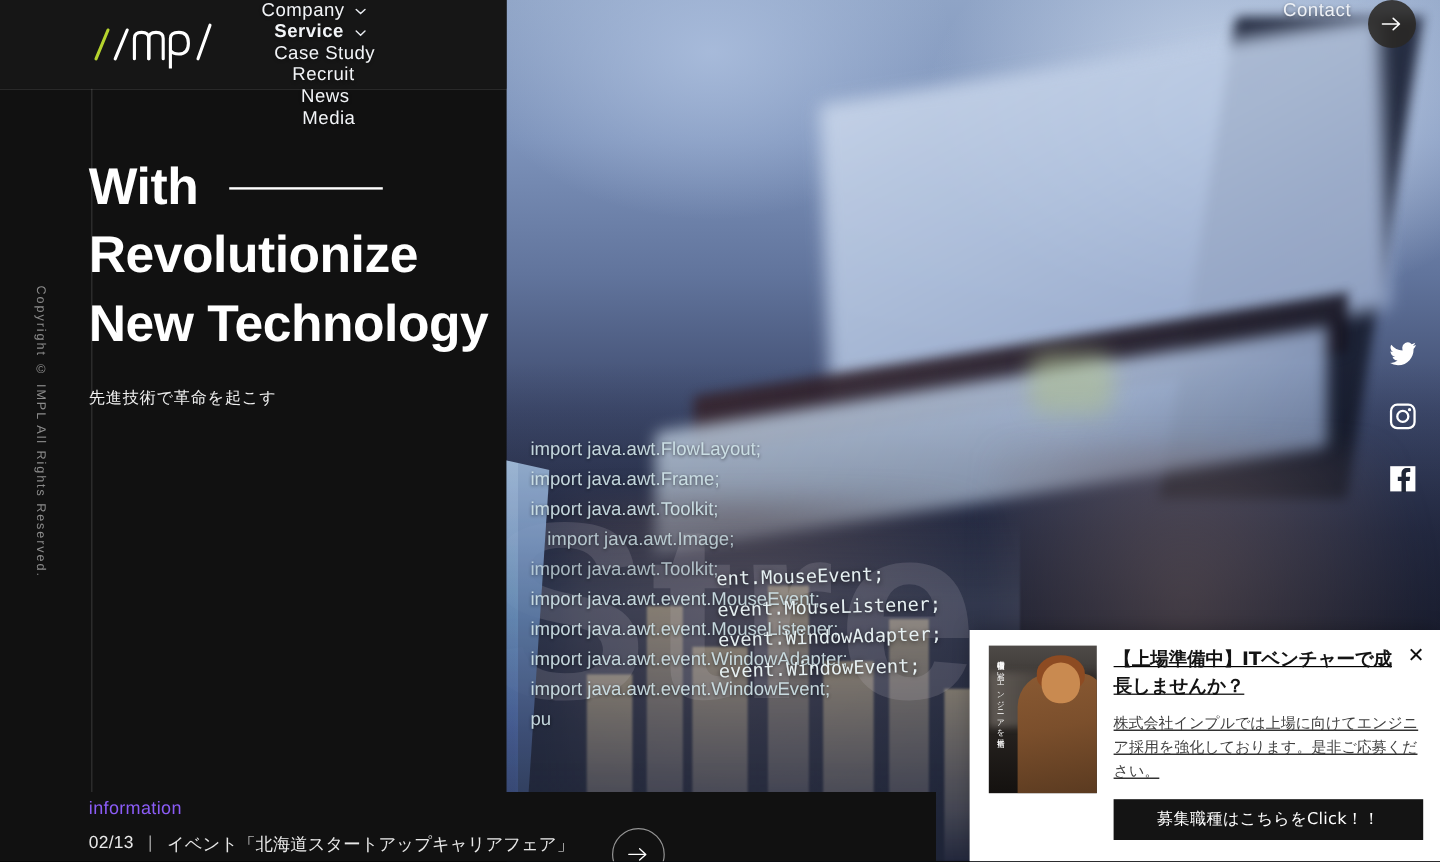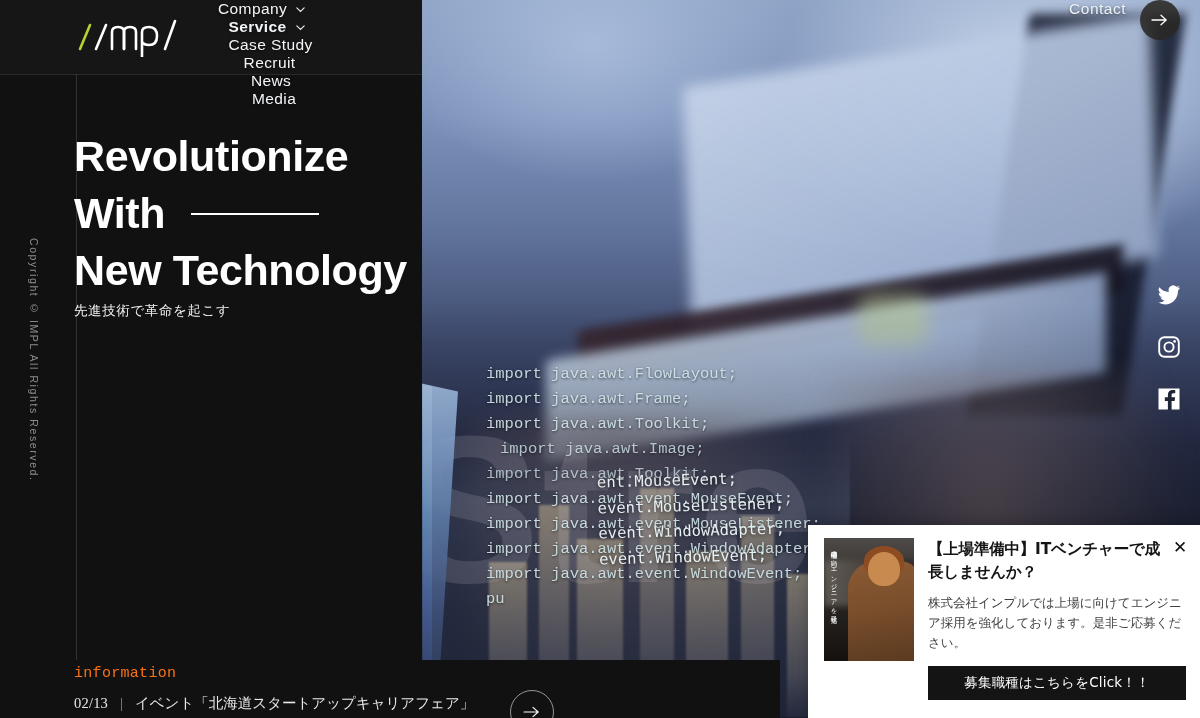--- a/index.html
+++ b/index.html
@@ -89,22 +89,22 @@
   .city-mid{
     position:absolute; left:430px; top:430px; width:420px; height:288px;
     background:
       linear-gradient(180deg, rgba(130,150,184,0) 0%, rgba(108,126,160,.25) 25%, rgba(48,58,86,.55) 100%);
     filter:blur(1px); opacity:.9;
   }
   .bldg{ position:absolute; bottom:0; background:linear-gradient(180deg,#cdbb95,#6c6a72 70%,#2a2f46); opacity:.55; }
 
   
   .code{
-    position:absolute; left:486px; top:362px; width:420px;
-    font-family:Liberation Mono, monospace;
+    position:absolute; left:442px; top:362px; width:420px;
+    font-family:Liberation Sans, sans-serif;
     font-size:15.5px; line-height:25px; color:#cfe3e8;
     text-shadow:0 1px 3px rgba(0,0,0,.65);
     white-space:nowrap; pointer-events:none;
   }
   .code .ln{ opacity:.92; }
   .code .ln:nth-child(4){ transform:translateX(14px); opacity:.8; }
   .code .ln:nth-child(5){ opacity:.75; }
   .code2{
     position:absolute; left:598px; top:468px;
     font-family:"DejaVu Sans Mono","Liberation Mono",monospace;
@@ -164,43 +164,43 @@
 
   
   .hero-copy{ position:absolute; left:74px; top:128px; z-index:20; width:360px; }
   .h-line{
     color:#ffffff; font-size:43px; font-weight:700; line-height:57px;
     letter-spacing:-.4px; font-family:"Liberation Sans","DejaVu Sans",sans-serif;
     display:flex; align-items:center;
   }
   .h-rule{ display:inline-block; width:128px; height:2px; background:#ffffff; margin-left:26px; }
   .hero-sub{
-    margin-top:3px; color:#f0f0f0; font-size:13.5px; letter-spacing:.6px;
+    margin-top:24px; color:#f0f0f0; font-size:13.5px; letter-spacing:.6px;
     font-family:"DejaVu Sans",sans-serif;
   }
 
   
   .socials{
     position:absolute; right:18px; top:282px; z-index:30;
     display:flex; flex-direction:column; align-items:center; gap:26px;
   }
   .soc{ width:26px; height:26px; display:flex; align-items:center; justify-content:center; cursor:pointer; }
 
   
   .info-sec{ position:absolute; left:0; bottom:0; width:780px; z-index:25; }
   .info-panel{ position:absolute; left:0; bottom:0; width:780px; height:58px; background:#111111; }
   .info-label{
-    position:absolute; left:74px; bottom:36px; color:#f97316;
+    position:absolute; left:74px; bottom:36px; color:#8b5cf6;
     font-size:15px; letter-spacing:.3px; z-index:3;
-    font-family:Liberation Mono, monospace;
+    font-family:Liberation Sans, sans-serif;
   }
   .info-row{
     position:absolute; left:74px; bottom:0; height:30px; z-index:3;
     display:flex; align-items:center; color:#e9e9e9; font-size:14.5px;
-    font-family:Liberation Serif, serif; white-space:nowrap;
+    font-family:Liberation Sans, sans-serif; white-space:nowrap;
   }
   .info-date{ letter-spacing:.2px; }
   .info-sep{ margin:0 12px; color:#9a9a9a; }
   .info-more{
     position:absolute; left:510px; bottom:-16px; width:44px; height:44px;
     border:1px solid rgba(255,255,255,.55); border-radius:50%;
     display:flex; align-items:center; justify-content:center; z-index:4; cursor:pointer;
   }
 
   
@@ -229,21 +229,21 @@
   .thumb-bg{
     position:absolute; left:0; top:22px; width:100%; height:46px;
     background:linear-gradient(90deg,#6a645e,#433d39 60%,#2a2522);
     filter:blur(3px); opacity:.85;
   }
   .thumb-vtext{
     position:absolute; left:5px; top:7px; height:108px;
     writing-mode:vertical-rl; color:#fff; font-size:6.5px; letter-spacing:.5px;
     font-family:"DejaVu Sans",sans-serif; z-index:4; line-height:9px;
   }
-  .popup-body{ flex:1; min-width:0; position:relative; }
+  .popup-body{ flex:1; min-width:0; position:relative;text-decoration:underline; }
   .popup-title{
     font-size:15.5px; font-weight:700; color:#141414; line-height:23px;
     letter-spacing:-.2px; font-family:"DejaVu Sans",sans-serif; padding-right:22px;
   }
   .popup-text{
     margin-top:9px; font-size:12.5px; color:#404040; line-height:20px;
     font-family:"DejaVu Sans",sans-serif;
   }
   .popup-cta{
     position:absolute; left:0; bottom:18px; width:100%; height:34px;
@@ -361,25 +361,25 @@
       <div class="contact-btn">
         <svg width="18" height="14" viewBox="0 0 18 14">
           <path d="M1 7 H15 M10 2.3 L15.2 7 L10 11.7" fill="none" stroke="#ffffff" stroke-width="1.3" stroke-linecap="round" stroke-linejoin="round"></path>
         </svg>
       </div>
     </div>
   </div>
 
   <div class="hero-copy">
     <div class="h-line">
-      <span>Revolutionize</span>
-    </div>
-    <div class="h-line">
       <span>With</span>
       <span class="h-rule"></span>
+    </div>
+    <div class="h-line">
+      <span>Revolutionize</span>
     </div>
     <div class="h-line">
       <span>New Technology</span>
     </div>
     <div class="hero-sub">先進技術で革命を起こす</div>
   </div>
 
   <div class="socials">
     <div class="soc">
       <svg width="24" height="20" viewBox="0 0 24 20">

